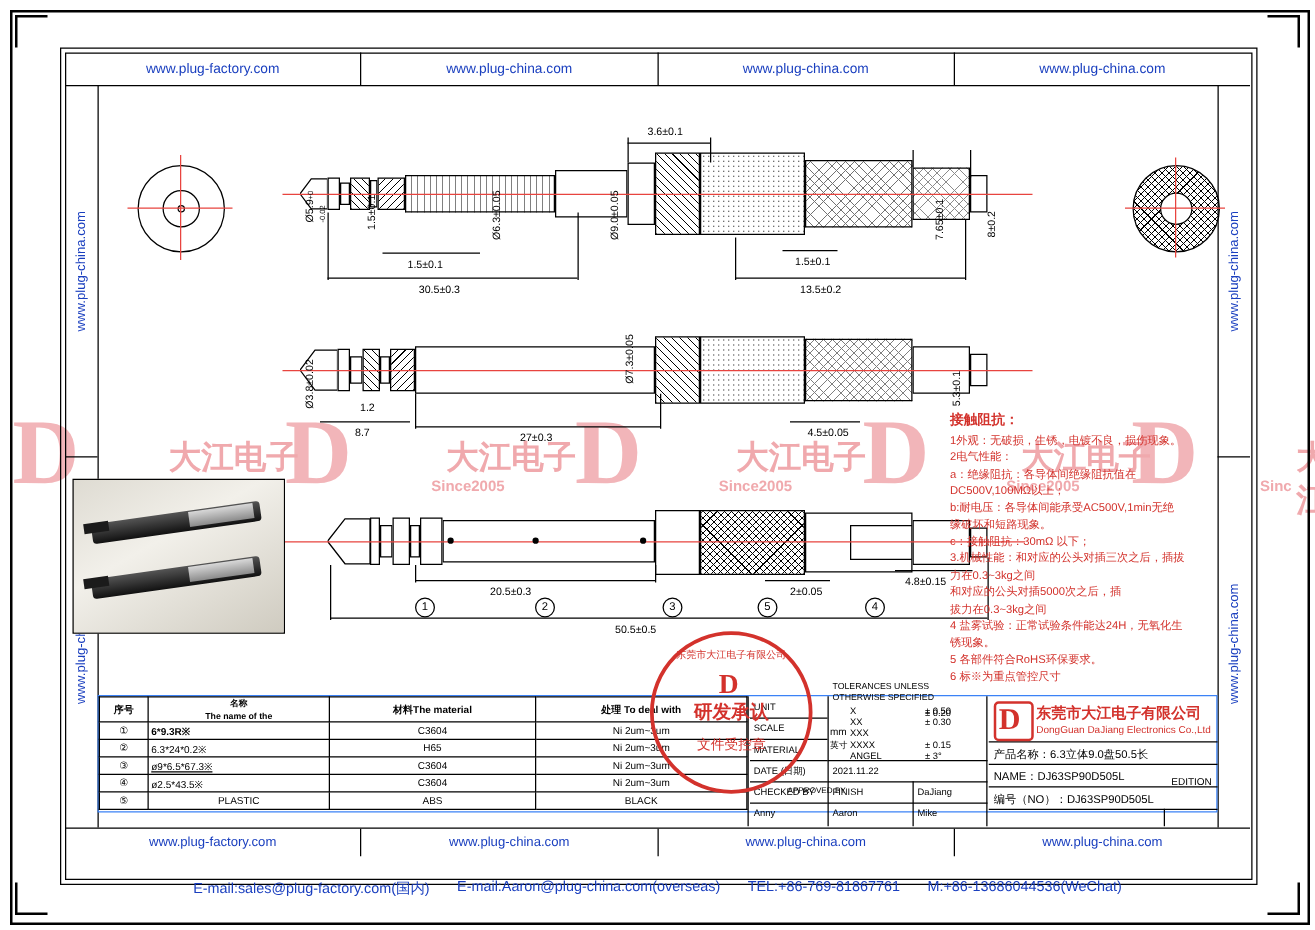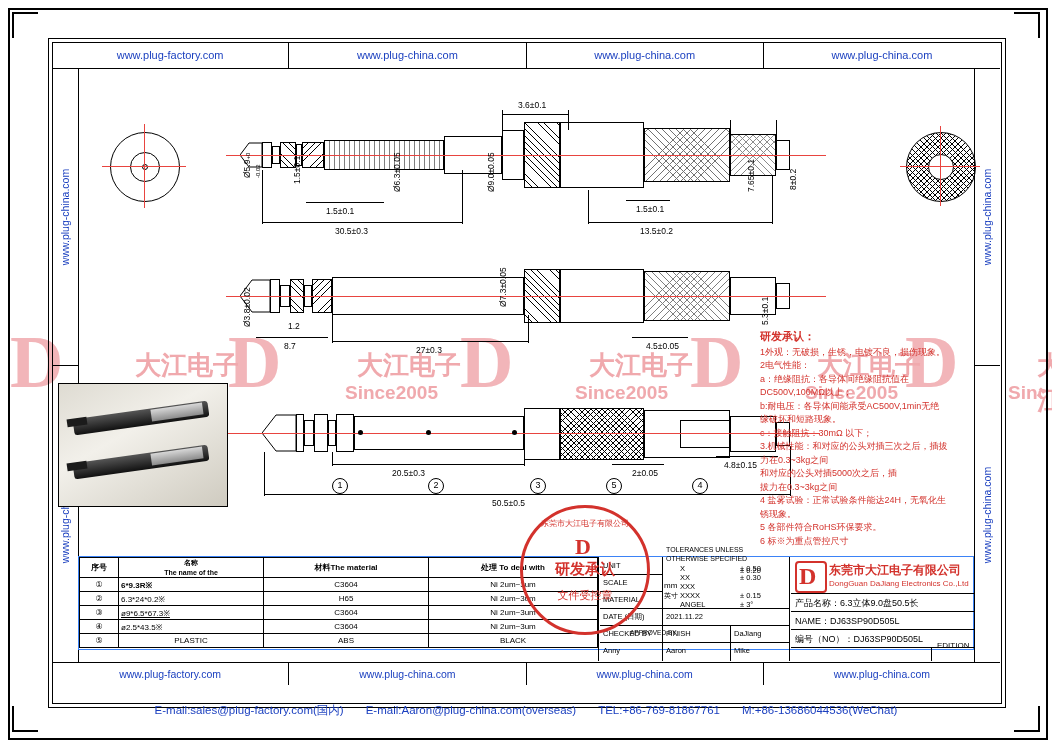--- a/index.html
+++ b/index.html
@@ -38,21 +38,21 @@
   .vright2{left:974px;top:68px;height:297px;}
   .vright3{left:974px;top:365px;height:297px;border-top:1px solid #000;}
 
   
   .footer{left:10px;top:686px;width:1032px;height:48px;display:flex;align-items:center;justify-content:center;font-size:11.5px;color:#1a3fbf;}
 
   
   .wm{position:absolute;color:#f0a9ad;font-weight:bold;pointer-events:none;user-select:none;}
   .wm-d{font-family:"Liberation Serif",serif;font-size:74px;opacity:.85;}
   .wm-t{font-size:26px;margin-left:27px;}
-  .wm-s{font-size:19px;}
+  .wm-s{font-size:12px;}
 
   
   .hl{background:#000;height:1px;}
   .vl{background:#000;width:1px;}
   .cl{background:#e8443f;}
   .cl-h{height:1px;}
   .dim{font-size:8.5px;}
 
   .part{border:1px solid #000;box-sizing:border-box;background:#fff;}
   .hatch{background-image:repeating-linear-gradient(45deg,#000 0 0.6px,transparent 0.6px 4px),
@@ -306,21 +306,21 @@
     <div class="abs" style="left:0;top:0;width:100%;height:100%;background:linear-gradient(150deg,#dedbd2 0%,#f2f0ea 40%,#cfcbc0 100%);"></div>
     <div class="abs" style="left:14px;top:26px;width:136px;height:16px;background:linear-gradient(180deg,#555,#111);border-radius:3px;transform:rotate(-8deg);"></div>
     <div class="abs" style="left:92px;top:22px;width:52px;height:12px;background:linear-gradient(180deg,#d8d8d8,#8b8b8b);transform:rotate(-8deg);"></div>
     <div class="abs" style="left:14px;top:70px;width:136px;height:16px;background:linear-gradient(180deg,#555,#111);border-radius:3px;transform:rotate(-8deg);"></div>
     <div class="abs" style="left:92px;top:66px;width:52px;height:12px;background:linear-gradient(180deg,#d8d8d8,#8b8b8b);transform:rotate(-8deg);"></div>
     <div class="abs" style="left:8px;top:34px;width:20px;height:8px;background:#1b1b1b;transform:rotate(-8deg);"></div>
     <div class="abs" style="left:8px;top:78px;width:20px;height:8px;background:#1b1b1b;transform:rotate(-8deg);"></div>
   </div>
 
   <div class="abs tech">
-    <div class="t1">研发承认：</div>
+    <div class="t1">接触阻抗：</div>
     <div>1外观：无破损，生锈，电镀不良，损伤现象。</div>
     <div>2电气性能：</div>
     <div>a：绝缘阻抗：各导体间绝缘阻抗值在</div>
     <div>DC500V,100MΩ以上；</div>
     <div>b:耐电压：各导体间能承受AC500V,1min无绝</div>
     <div>缘破坏和短路现象。</div>
     <div>c：接触阻抗：30mΩ 以下；</div>
     <div>3.机械性能：和对应的公头对插三次之后，插拔</div>
     <div>力在0.3~3kg之间</div>
     <div>            和对应的公头对插5000次之后，插</div>
@@ -424,21 +424,21 @@
       <div class="abs vl" style="left:140px;top:90px;height:14px;"></div>
 
       <div class="abs logo-d" style="left:8px;top:6px;font-size:24px;">D</div>
       <div class="abs" style="left:4px;top:4px;width:28px;height:28px;border:2px solid #d3322c;border-radius:4px;"></div>
       <div class="abs" style="left:38px;top:5px;font-size:12px;font-weight:bold;color:#d3322c;">东莞市大江电子有限公司</div>
       <div class="abs" style="left:38px;top:22px;font-size:8px;color:#d3322c;">DongGuan DaJiang Electronics Co.,Ltd</div>
 
       <div class="abs" style="left:4px;top:40px;font-size:9px;"><span>产品名称：</span><span>6.3立体9.0盘50.5长</span></div>
       <div class="abs" style="left:4px;top:58px;font-size:9px;"><span>NAME：</span><span>DJ63SP90D505L</span></div>
       <div class="abs" style="left:4px;top:76px;font-size:9px;"><span>编号（NO）：</span><span>DJ63SP90D505L</span></div>
-      <div class="abs" style="left:146px;top:84px;font-size:8px;">EDITION</div>
+      <div class="abs" style="left:146px;top:64px;font-size:8px;">EDITION</div>
     </div>
   </div>
 
   <div class="stamp">
 
     <div class="abs" style="left:6px;top:10px;width:112px;font-size:8px;text-align:center;">东莞市大江电子有限公司</div>
     <div class="abs logo-d" style="left:52px;top:26px;font-size:22px;">D</div>
     <div class="abs" style="left:8px;top:52px;width:108px;font-size:15px;font-weight:bold;text-align:center;">研发承认</div>
     <div class="abs" style="left:8px;top:80px;width:108px;font-size:11px;text-align:center;">文件受控章</div>
   </div>

